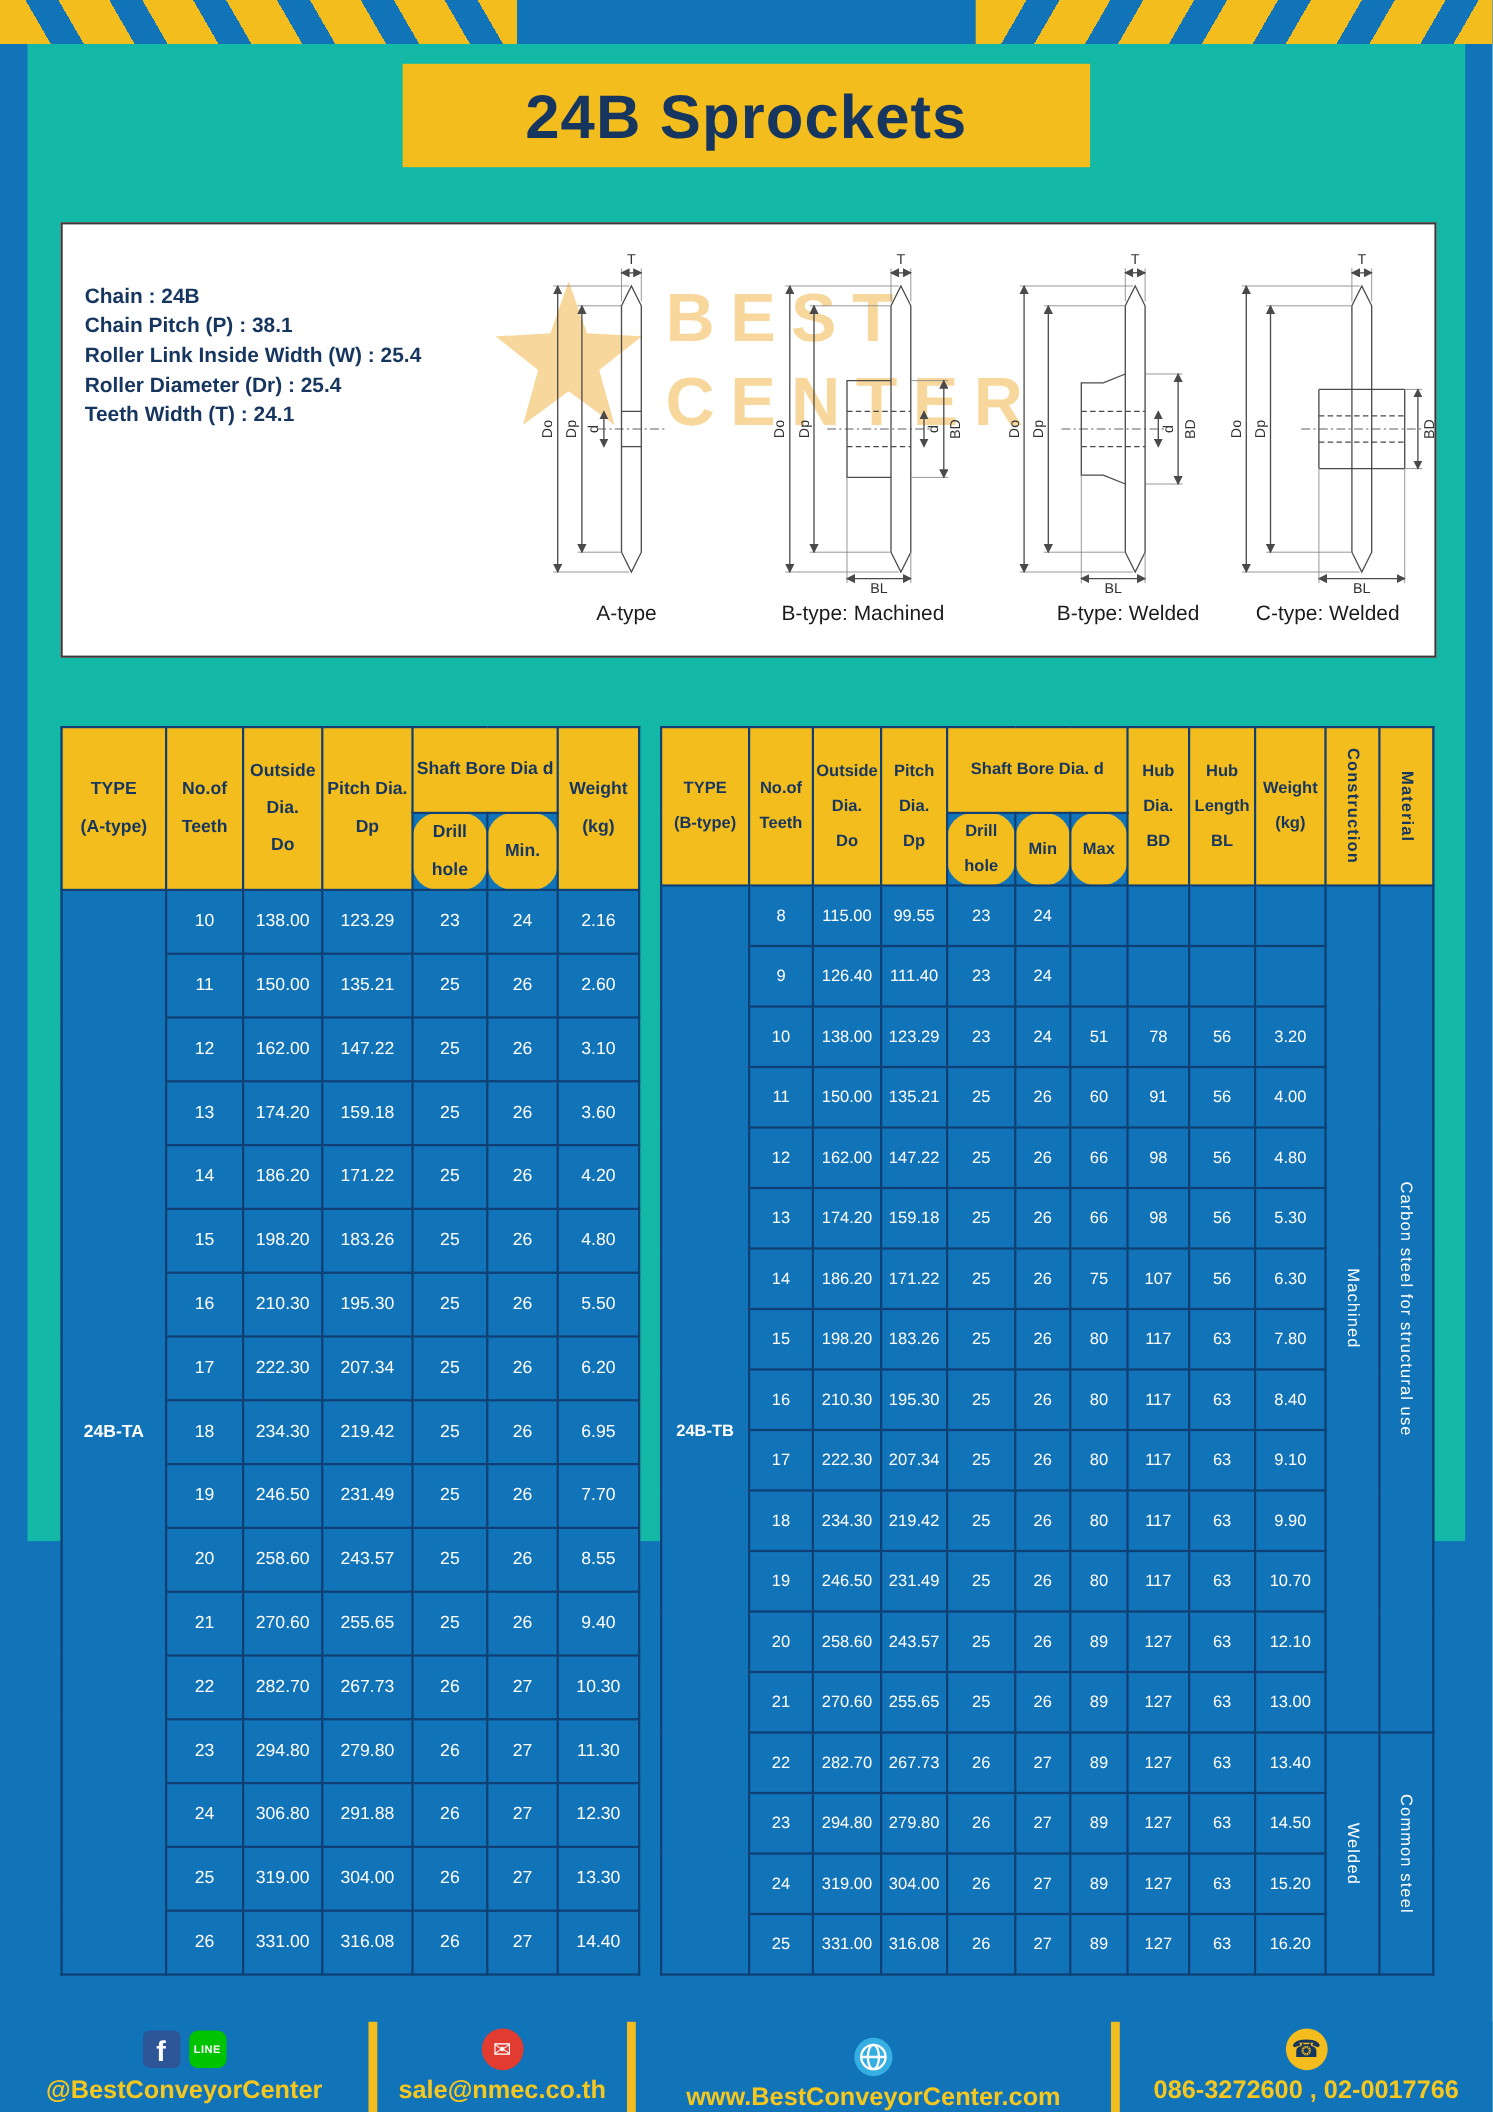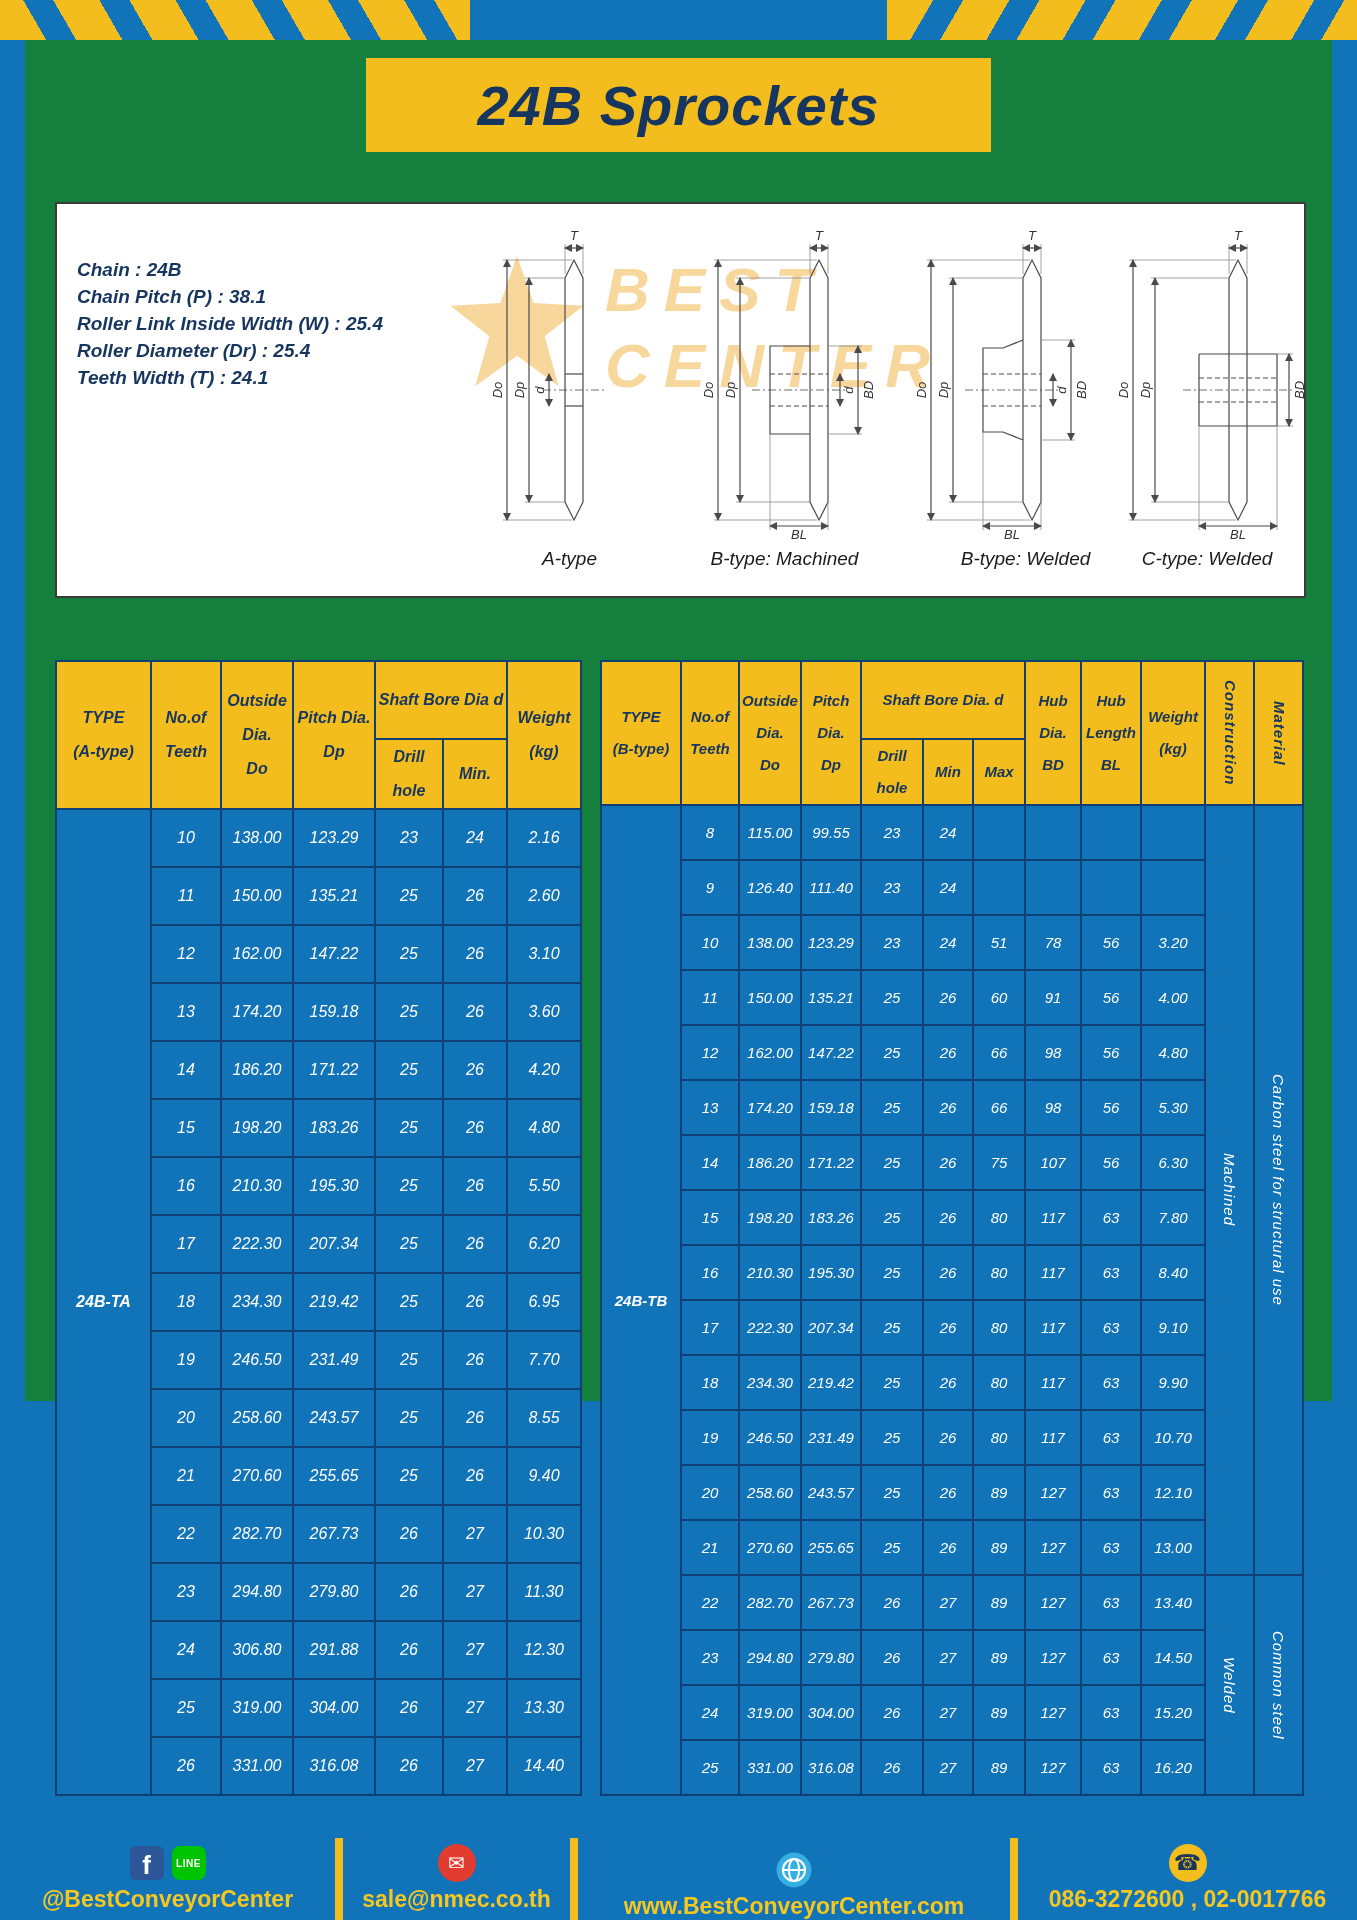--- a/index.html
+++ b/index.html
@@ -5,21 +5,21 @@
   html,body { margin:0; padding:0; }
   body { font-family: "Liberation Sans", sans-serif; }
   .page { position:relative; width:1357px; height:1920px; background:#1173b8; overflow:hidden; }
 
   
   .top-band { position:absolute; top:0; left:0; width:100%; height:40px; background:#1173b8; }
   .stripes { position:absolute; top:0; height:100%; width:470px; }
   .stripes-left  { left:0;  background:repeating-linear-gradient(60deg,  #f2bd1d 0 40px, #1173b8 40px 66px); }
   .stripes-right { right:0; background:repeating-linear-gradient(120deg, #f2bd1d 0 40px, #1173b8 40px 66px); }
 
-  .sheet { position:absolute; left:25px; top:40px; width:1307px; height:1361px; background:#15803d;font-style:italic; }
+  .sheet { position:absolute; left:25px; top:40px; width:1307px; height:1361px; background:#14b8a6; }
 
   .banner { position:absolute; left:341px; top:18px; width:625px; height:94px; background:#f2bd1d;
             display:flex; align-items:center; justify-content:center; }
   .banner h1 { margin:0; font-size:56px; font-weight:bold; color:#16355f; letter-spacing:1px; }
 
   .drawing-box { position:absolute; left:30px; top:162px; width:1247px; height:392px; border:2px solid #3a3a3a; background:#fff; }
 
   .specs { position:absolute; left:20px; top:52px; z-index:3; }
   .specs div { font-size:19px; font-weight:bold; color:#16355f; line-height:27px; }
 
@@ -34,21 +34,21 @@
 
   
   .spec-table { position:absolute; border-collapse:collapse; table-layout:fixed; background:#1173b8; }
   .table-a { left:30px; top:620px; width:525px; }
   .table-b { left:575px; top:620px; width:702px; }
   .spec-table th, .spec-table td { border:2px solid #0f3f73; text-align:center; vertical-align:middle; padding:0 2px; }
   .spec-table th { background:#f2bd1d; color:#16355f; font-weight:bold; white-space:pre-line; line-height:34px; font-size:16px; }
   .table-b th { font-size:15px; line-height:32px; }
   .spec-table td { background:#1173b8; color:#ffffff; font-size:16px; }
   .table-b td { font-size:15px; }
-  .th-sub { height:56px; }
+  .th-sub { height:56px;border-radius:23px; }
   .th-span { height:76px; }
   .table-a tbody td { height:56px; }
   .table-b tbody td { height:53px; }
   .type-cell { font-size:17px; font-weight:bold; }
   .vert-cell, .th-vert { writing-mode:vertical-rl; text-orientation:mixed; letter-spacing:1px; }
   .th-vert { line-height:normal; }
   .vert-cell { font-size:15px; }
 
   
   .footer { position:absolute; left:0; top:1838px; width:1357px; height:82px; background:#1173b8; display:flex; align-items:stretch; }

